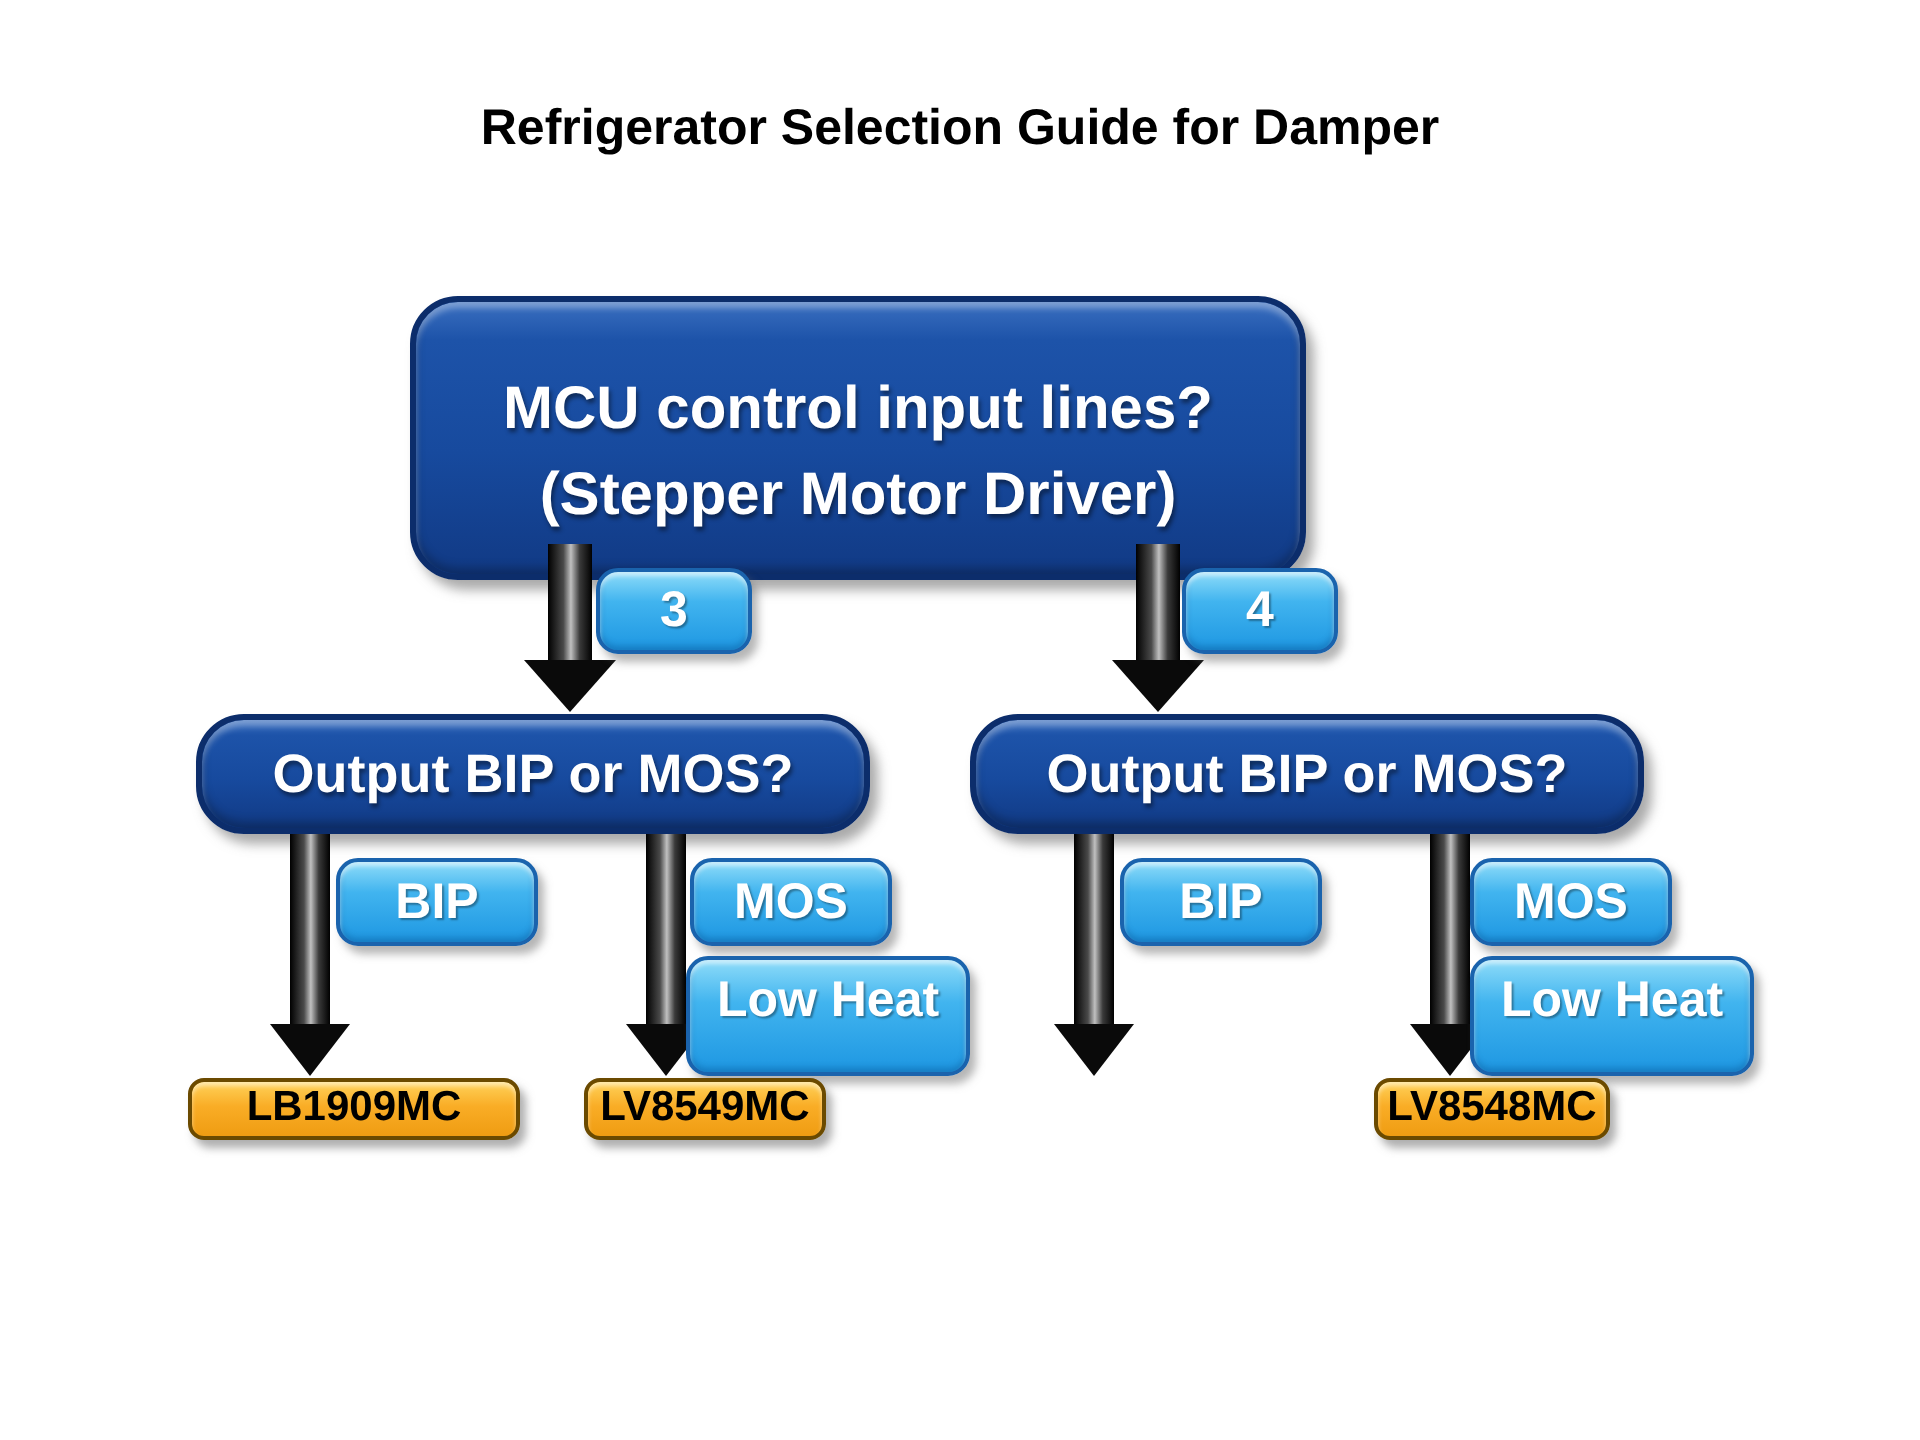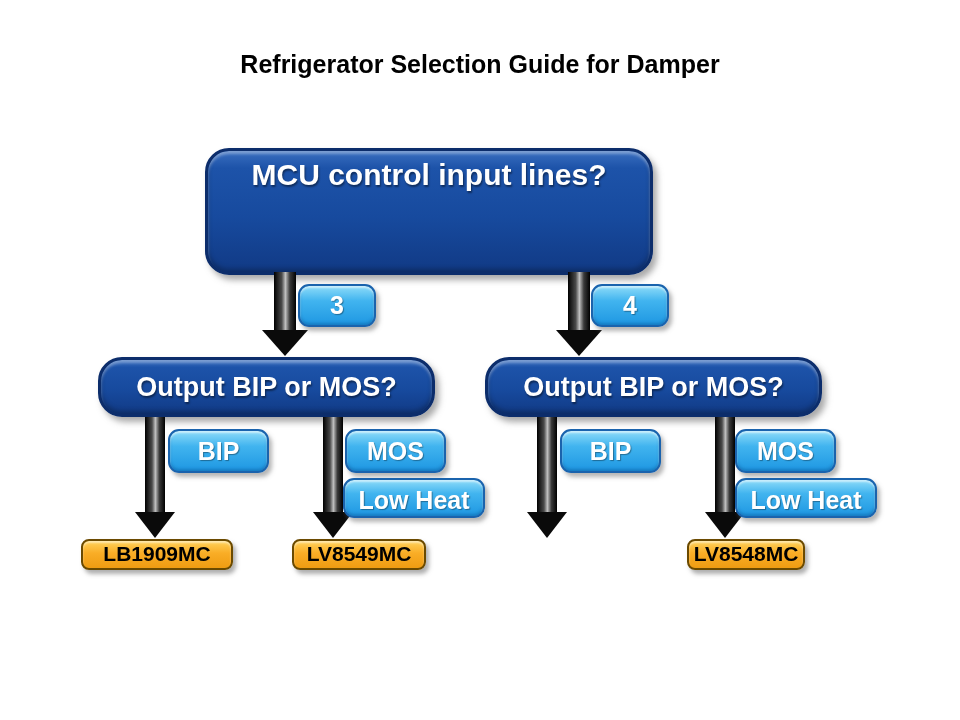--- a/index.html
+++ b/index.html
@@ -29,24 +29,24 @@
     border-radius: 20px;
     box-shadow: 4px 5px 6px rgba(100,100,100,0.55),
                 inset 0 3px 3px rgba(255,255,255,0.35),
                 inset 0 -3px 5px rgba(0,0,0,0.25);
     color: #ffffff;
     font-weight: bold;
     text-align: center;
     text-shadow: 1px 2px 2px rgba(0,0,0,0.45);
   }
   .root-node {
-    left: 205px; top: 148px; width: 448px; height: 127px;
+    left: 205px; top: 148px; width: 448px; height: 142px;
     border-radius: 24px;
     font-size: 30px;
-    padding-top: 2px;
+    padding-top: 32px;
     line-height: 43px;
   }
   .question-node {
     height: 60px;
     font-size: 27px;
     line-height: 54px;
     border-radius: 24px;
   }
   .question-left  { left: 98px;  top: 357px; width: 337px; }
   .question-right { left: 485px; top: 357px; width: 337px; }
@@ -60,21 +60,21 @@
                 inset 0 2px 2px rgba(255,255,255,0.55),
                 inset 0 -2px 3px rgba(0,60,120,0.3);
     color: #ffffff;
     font-weight: bold;
     text-align: center;
     font-size: 25px;
     text-shadow: 1px 1px 1px rgba(0,0,0,0.35);
   }
   .pin-badge { width: 78px; height: 43px; line-height: 39px; }
   .opt-badge { width: 101px; height: 44px; line-height: 40px; }
-  .wide-badge { width: 142px; height: 40px; line-height: 40px; }
+  .wide-badge { width: 142px; height: 60px; line-height: 40px; }
   
   .part-node {
     position: absolute;
     top: 539px;
     height: 31px;
     background: linear-gradient(180deg, #ffd25a 0%, #f9ad26 45%, #ef9c12 100%);
     border: 2px solid #6b4a00;
     border-radius: 8px;
     box-shadow: 3px 4px 4px rgba(110,110,110,0.55),
                 inset 0 2px 2px rgba(255,255,255,0.5);
@@ -112,20 +112,21 @@
 </style>
 </head>
 <body>
 
 <div id="slide">
 
   <div class="title">Refrigerator Selection Guide for Damper</div>
 
   <div class="blue-node root-node">
     <div>MCU control input lines?</div>
+    <div>(Stepper Motor Driver)</div>
   </div>
 
   <div class="arrow arrow-lg arrow-top" style="left:262px;">
     <div class="shaft"></div>
     <div class="head"></div>
   </div>
   <div class="arrow arrow-lg arrow-top" style="left:556px;">
     <div class="shaft"></div>
     <div class="head"></div>
   </div>
@@ -153,17 +154,17 @@
     <div class="head"></div>
   </div>
 
   <div class="badge opt-badge" style="left:168px; top:429px;">BIP</div>
   <div class="badge opt-badge" style="left:345px; top:429px;">MOS</div>
   <div class="badge wide-badge" style="left:343px; top:478px;">Low Heat</div>
   <div class="badge opt-badge" style="left:560px; top:429px;">BIP</div>
   <div class="badge opt-badge" style="left:735px; top:429px;">MOS</div>
   <div class="badge wide-badge" style="left:735px; top:478px;">Low Heat</div>
 
-  <div class="part-node" style="left:81px; width:152px;">LB1909MC</div>
-  <div class="part-node" style="left:292px; width:134px;">LV8549MC</div>
+  <div class="part-node" style="left:94px; width:166px;">LB1909MC</div>
+  <div class="part-node" style="left:292px; width:121px;">LV8549MC</div>
   <div class="part-node" style="left:687px; width:118px;">LV8548MC</div>
 
 </div>
 
 </body></html>

